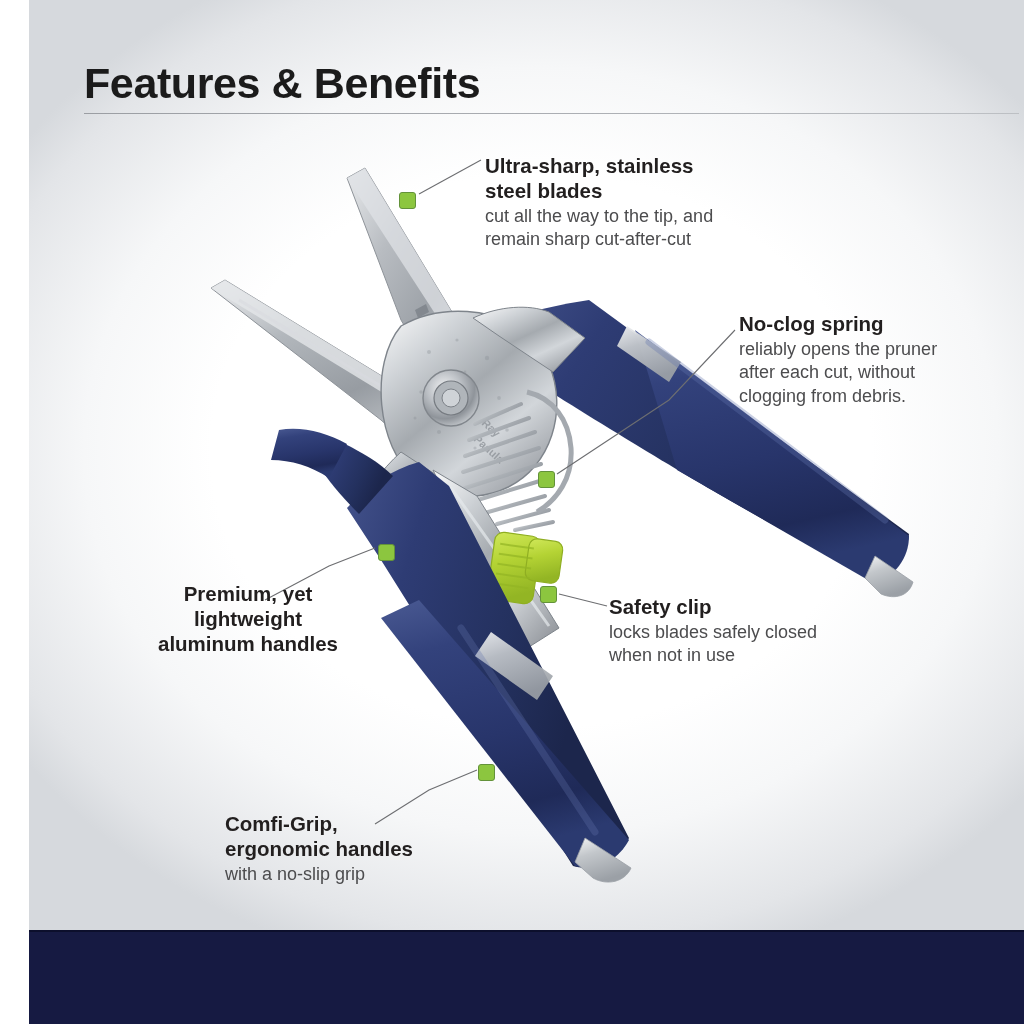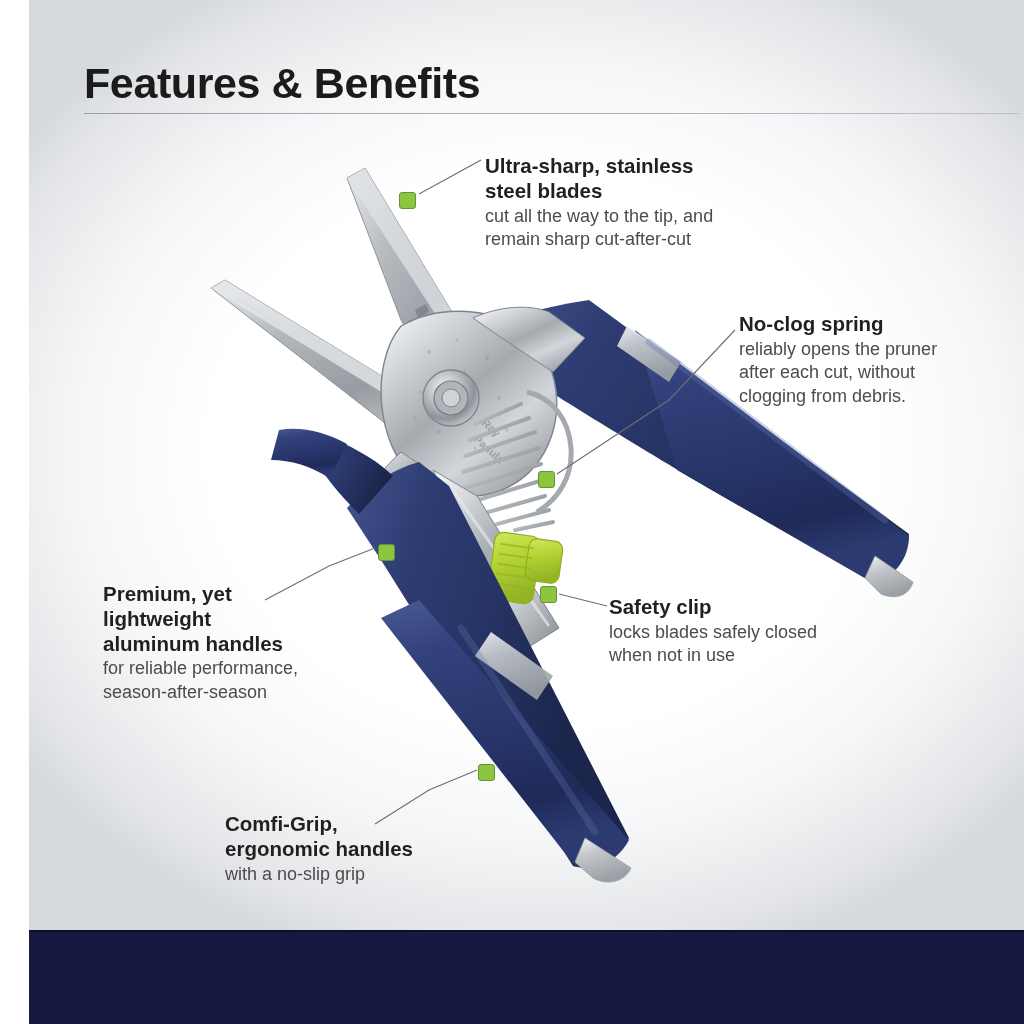--- a/index.html
+++ b/index.html
@@ -299,26 +299,24 @@
 remain sharp cut-after-cut</div>
   </div>
 
   <div class="callout" style="left:710px; top:312px; width:270px;">
     <div class="c-title">No-clog spring</div>
     <div class="c-body">reliably opens the pruner
 after each cut, without
 clogging from debris.</div>
   </div>
 
-  <div class="callout" style="left:74px; top:582px; width:290px;">
+  <div class="callout" style="left:74px; top:582px; width:290px;text-align:center;">
     <div class="c-title">Premium, yet
 lightweight
 aluminum handles</div>
-    <div class="c-body">for reliable performance,
-season-after-season</div>
   </div>
 
   <div class="callout" style="left:196px; top:812px; width:300px;">
     <div class="c-title">Comfi-Grip,
 ergonomic handles</div>
     <div class="c-body">with a no-slip grip</div>
   </div>
 
   <div class="callout" style="left:580px; top:595px; width:280px;">
     <div class="c-title">Safety clip</div>

